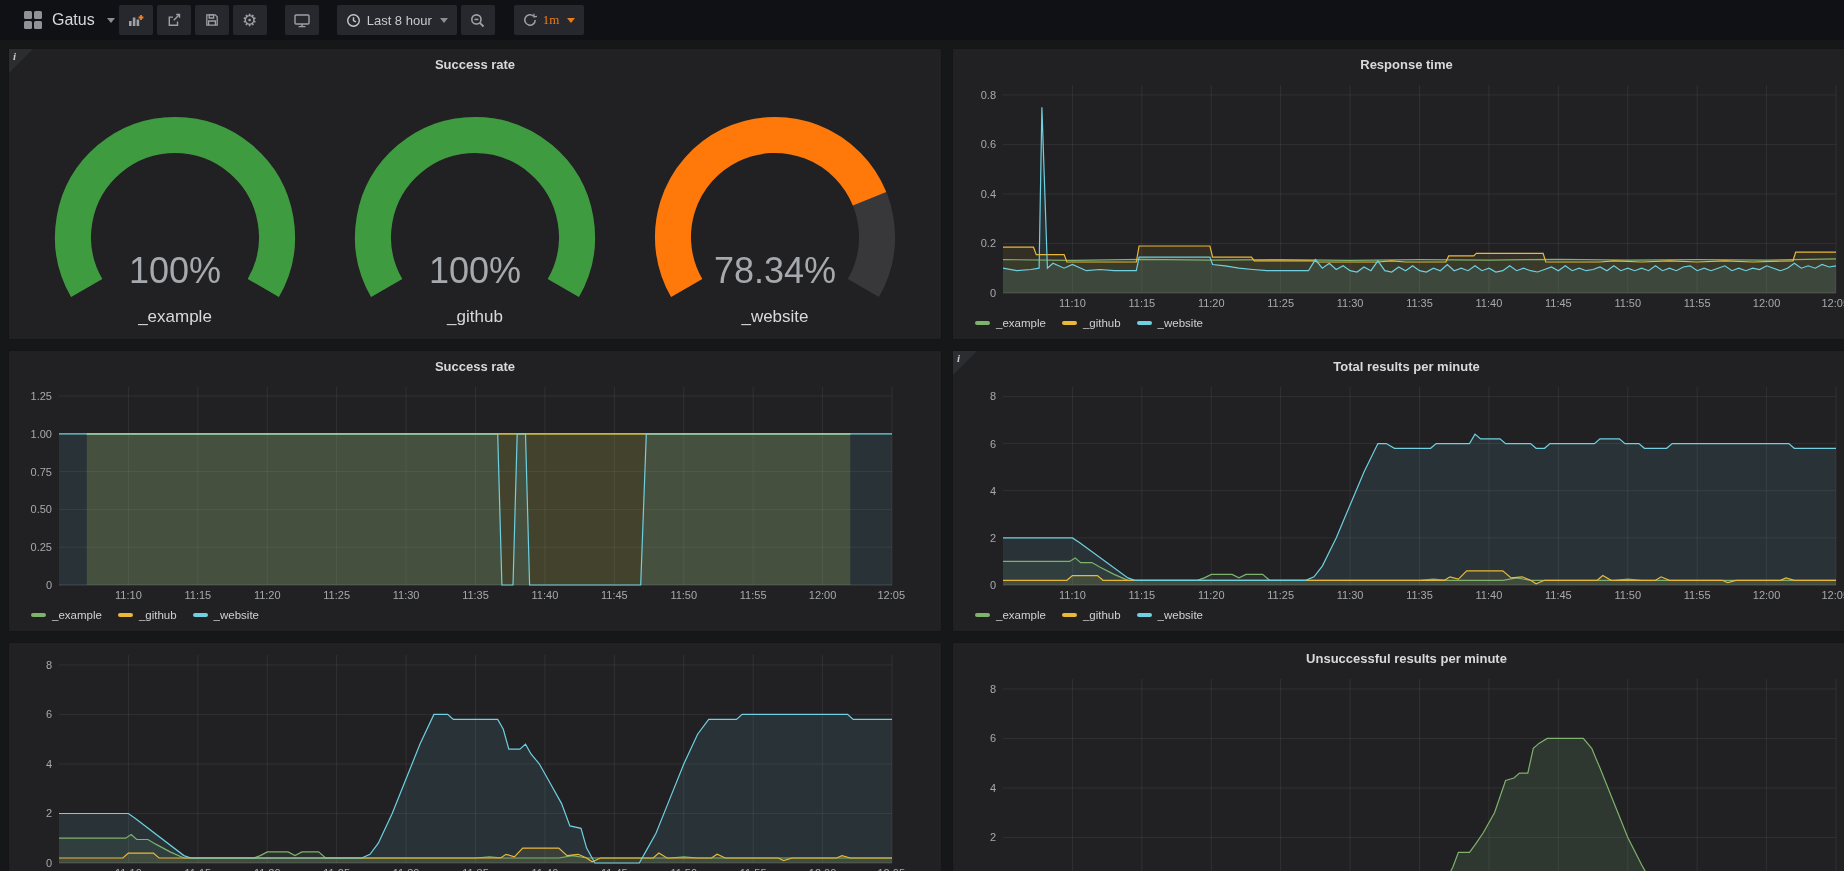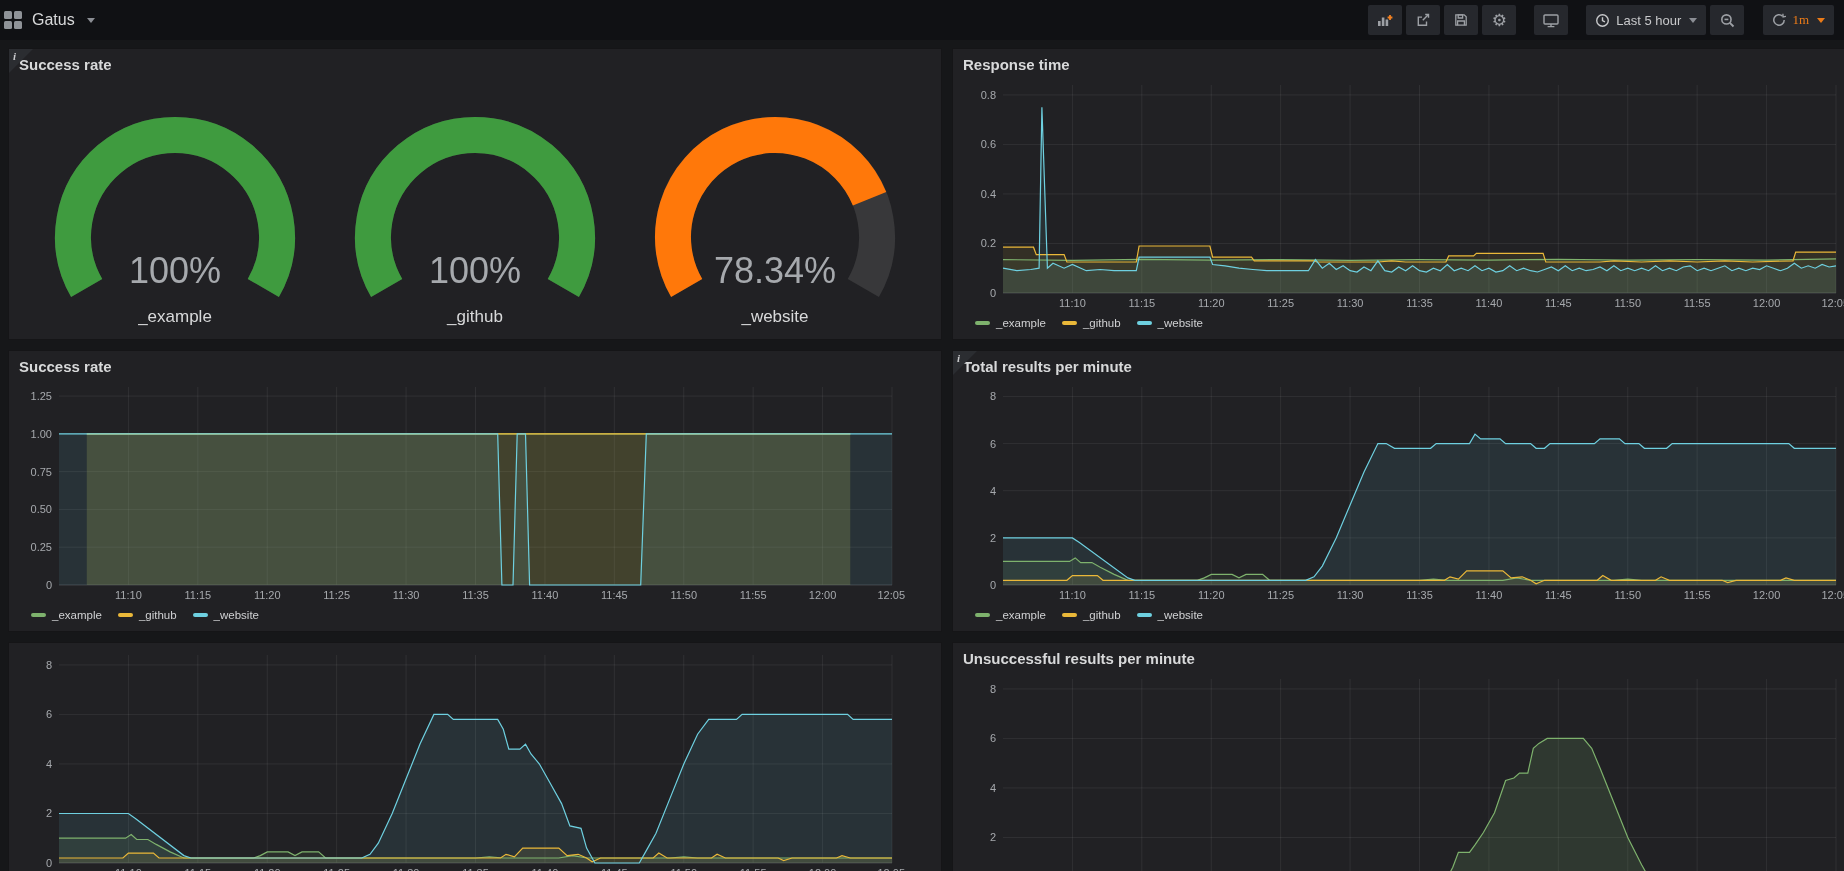--- a/index.html
+++ b/index.html
@@ -1,41 +1,41 @@
 <!DOCTYPE html>
 <html><head>
 <meta charset="utf-8">
 <style>
   * { margin:0; padding:0; box-sizing:border-box; }
   html,body { width:1844px; height:871px; overflow:hidden; background:#161719;
     font-family:"Liberation Sans", sans-serif; }
   
   .navbar { height:40px; background:#101114; display:flex; align-items:center;
-    justify-content:space-between; padding:0 10px 0 4px; }
+    padding:0 10px 0 24px; }
   .nav-left { display:flex; align-items:center; gap:10px; }
   .dash-title { color:#d8d9da; font-size:16px; font-weight:500; cursor:pointer; }
   .caret { display:inline-block; width:0; height:0; border-left:4px solid transparent;
     border-right:4px solid transparent; border-top:5px solid #8b8e94; margin-left:2px; }
   .caret.orange { border-top-color:#eb7b18; }
   .nav-right { display:flex; align-items:center; }
   .nav-btn { height:30px; min-width:34px; padding:0 9px; background:#26282d; border:none;
     border-radius:2px; display:flex; align-items:center; justify-content:center; gap:6px;
     margin-left:4px; cursor:pointer; color:#9da0a5; }
   .nav-btn svg { display:block; }
   .nav-btn .btn-text { color:#c8c9cb; font-size:13px; }
   .nav-btn .btn-text.orange { color:#eb7b18; font-weight:500; }
   .gap-l { margin-left:18px; }
   .gap-m { margin-left:19px;font-family:Liberation Serif, serif; }
   .gear-glyph { font-size:17px; line-height:1; color:#9da0a5; }
   
   .grid { padding:8px; display:grid; grid-template-columns:1fr 1fr;
     grid-template-rows:292px 282px 292px; gap:10px; }
   .panel { background:#212124; border:1px solid rgba(0,0,0,0.35); position:relative;
     display:flex; flex-direction:column; padding:4px 10px 6px; }
-  .panel-title { color:#d8d9da; font-size:15px; font-weight:600;
+  .panel-title { text-align:center; color:#d8d9da; font-size:13px; font-weight:600;
     height:24px; line-height:24px; cursor:pointer; flex:0 0 auto; }
   .info-corner { position:absolute; top:0; left:0; width:0; height:0;
     border-top:24px solid #2b2d31; border-right:24px solid transparent; z-index:3; }
   .info-corner span { position:absolute; top:-23px; left:4px; font:italic bold 11px "Liberation Serif", serif;
     color:#c9cacc; }
   .chart { flex:1 1 auto; position:relative; overflow:hidden; }
   .legend { flex:0 0 auto; height:20px; display:flex; align-items:center; gap:16px;
     padding-left:12px; }
   .legend-item { display:flex; align-items:center; gap:6px; cursor:pointer; }
   .legend-swatch { width:15px; height:4px; border-radius:2px; }
@@ -105,21 +105,21 @@
         </svg>
       </span>
     </button>
     <button class="nav-btn gap-l">
       <span>
         <svg width="15" height="15" viewBox="0 0 14 14" fill="none" stroke="#c8c9cb" stroke-width="1.3">
           <circle cx="7" cy="7" r="5.4"></circle>
           <path d="M7 4v3l2.3 1.2"></path>
         </svg>
       </span>
-      <span class="btn-text">Last 5 hour</span>
+      <span class="btn-text">Last 8 hour</span>
       <span class="caret"></span>
     </button>
     <button class="nav-btn">
       <span>
         <svg width="15" height="15" viewBox="0 0 14 14" fill="none" stroke="#9da0a5" stroke-width="1.5">
           <circle cx="6" cy="6" r="4.3"></circle>
           <path d="M4.2 6h3.6"></path>
           <path d="M9.2 9.2l3.4 3.4" stroke-width="1.8"></path>
         </svg>
       </span>

